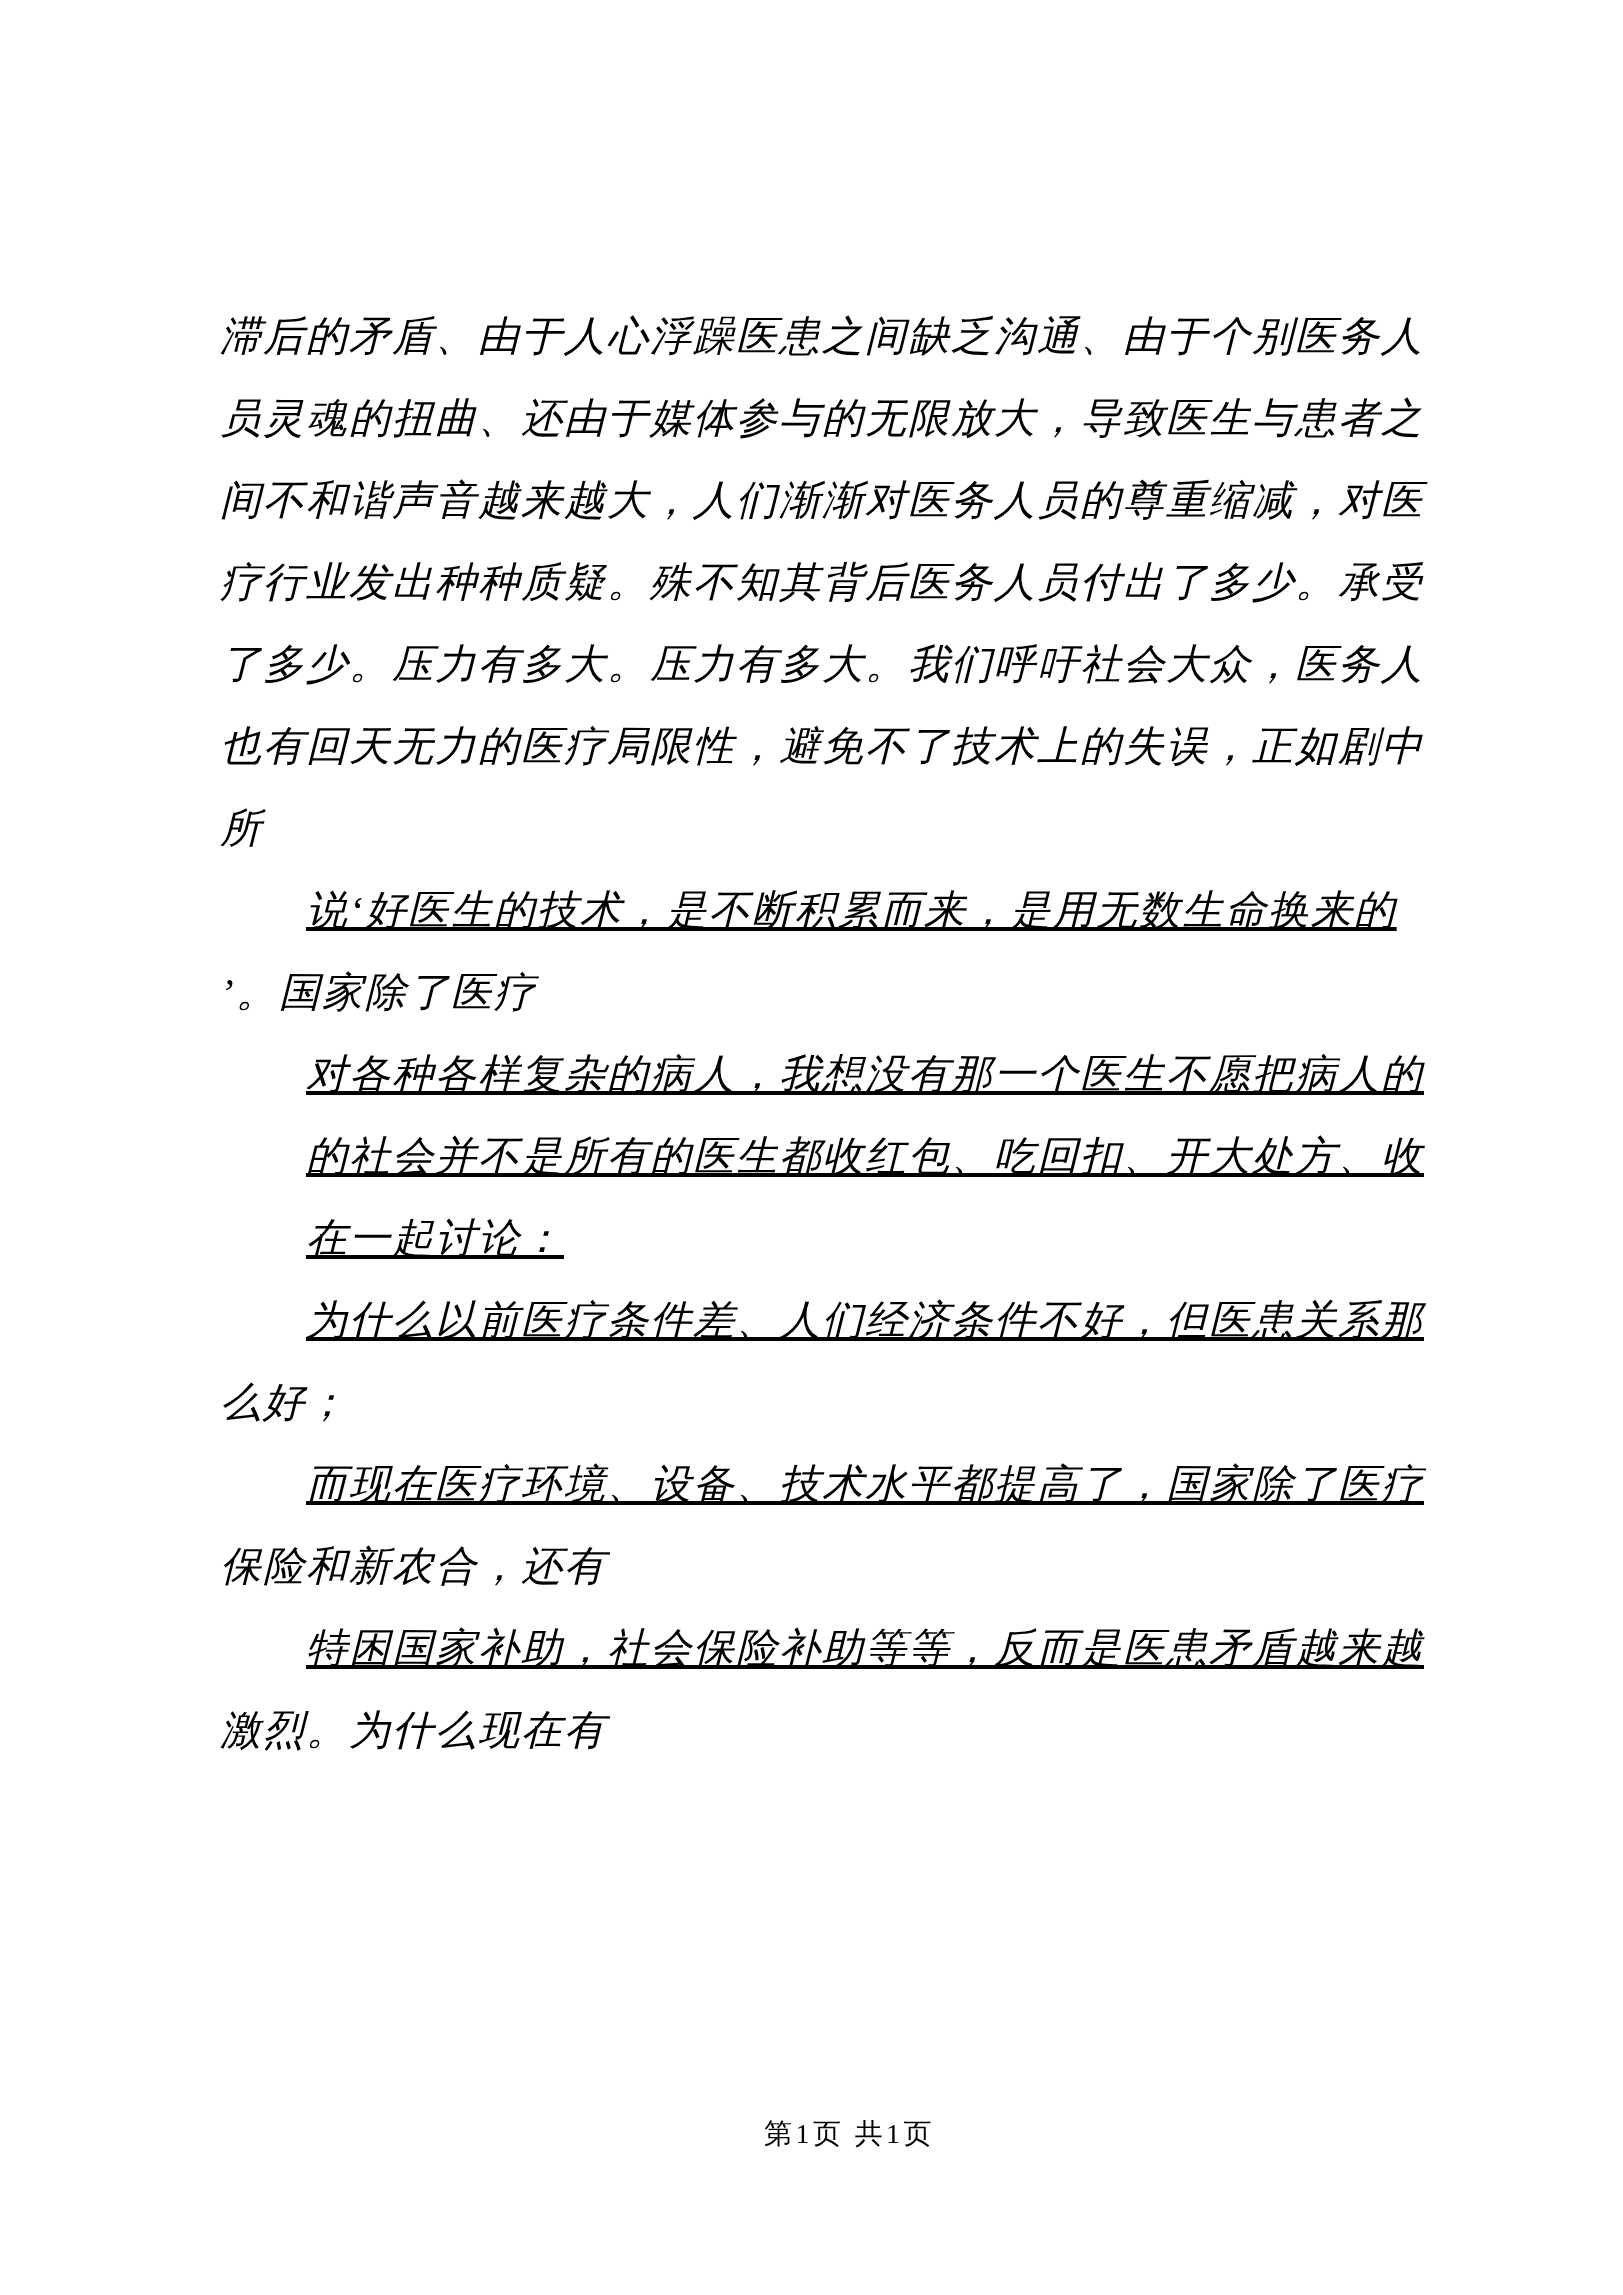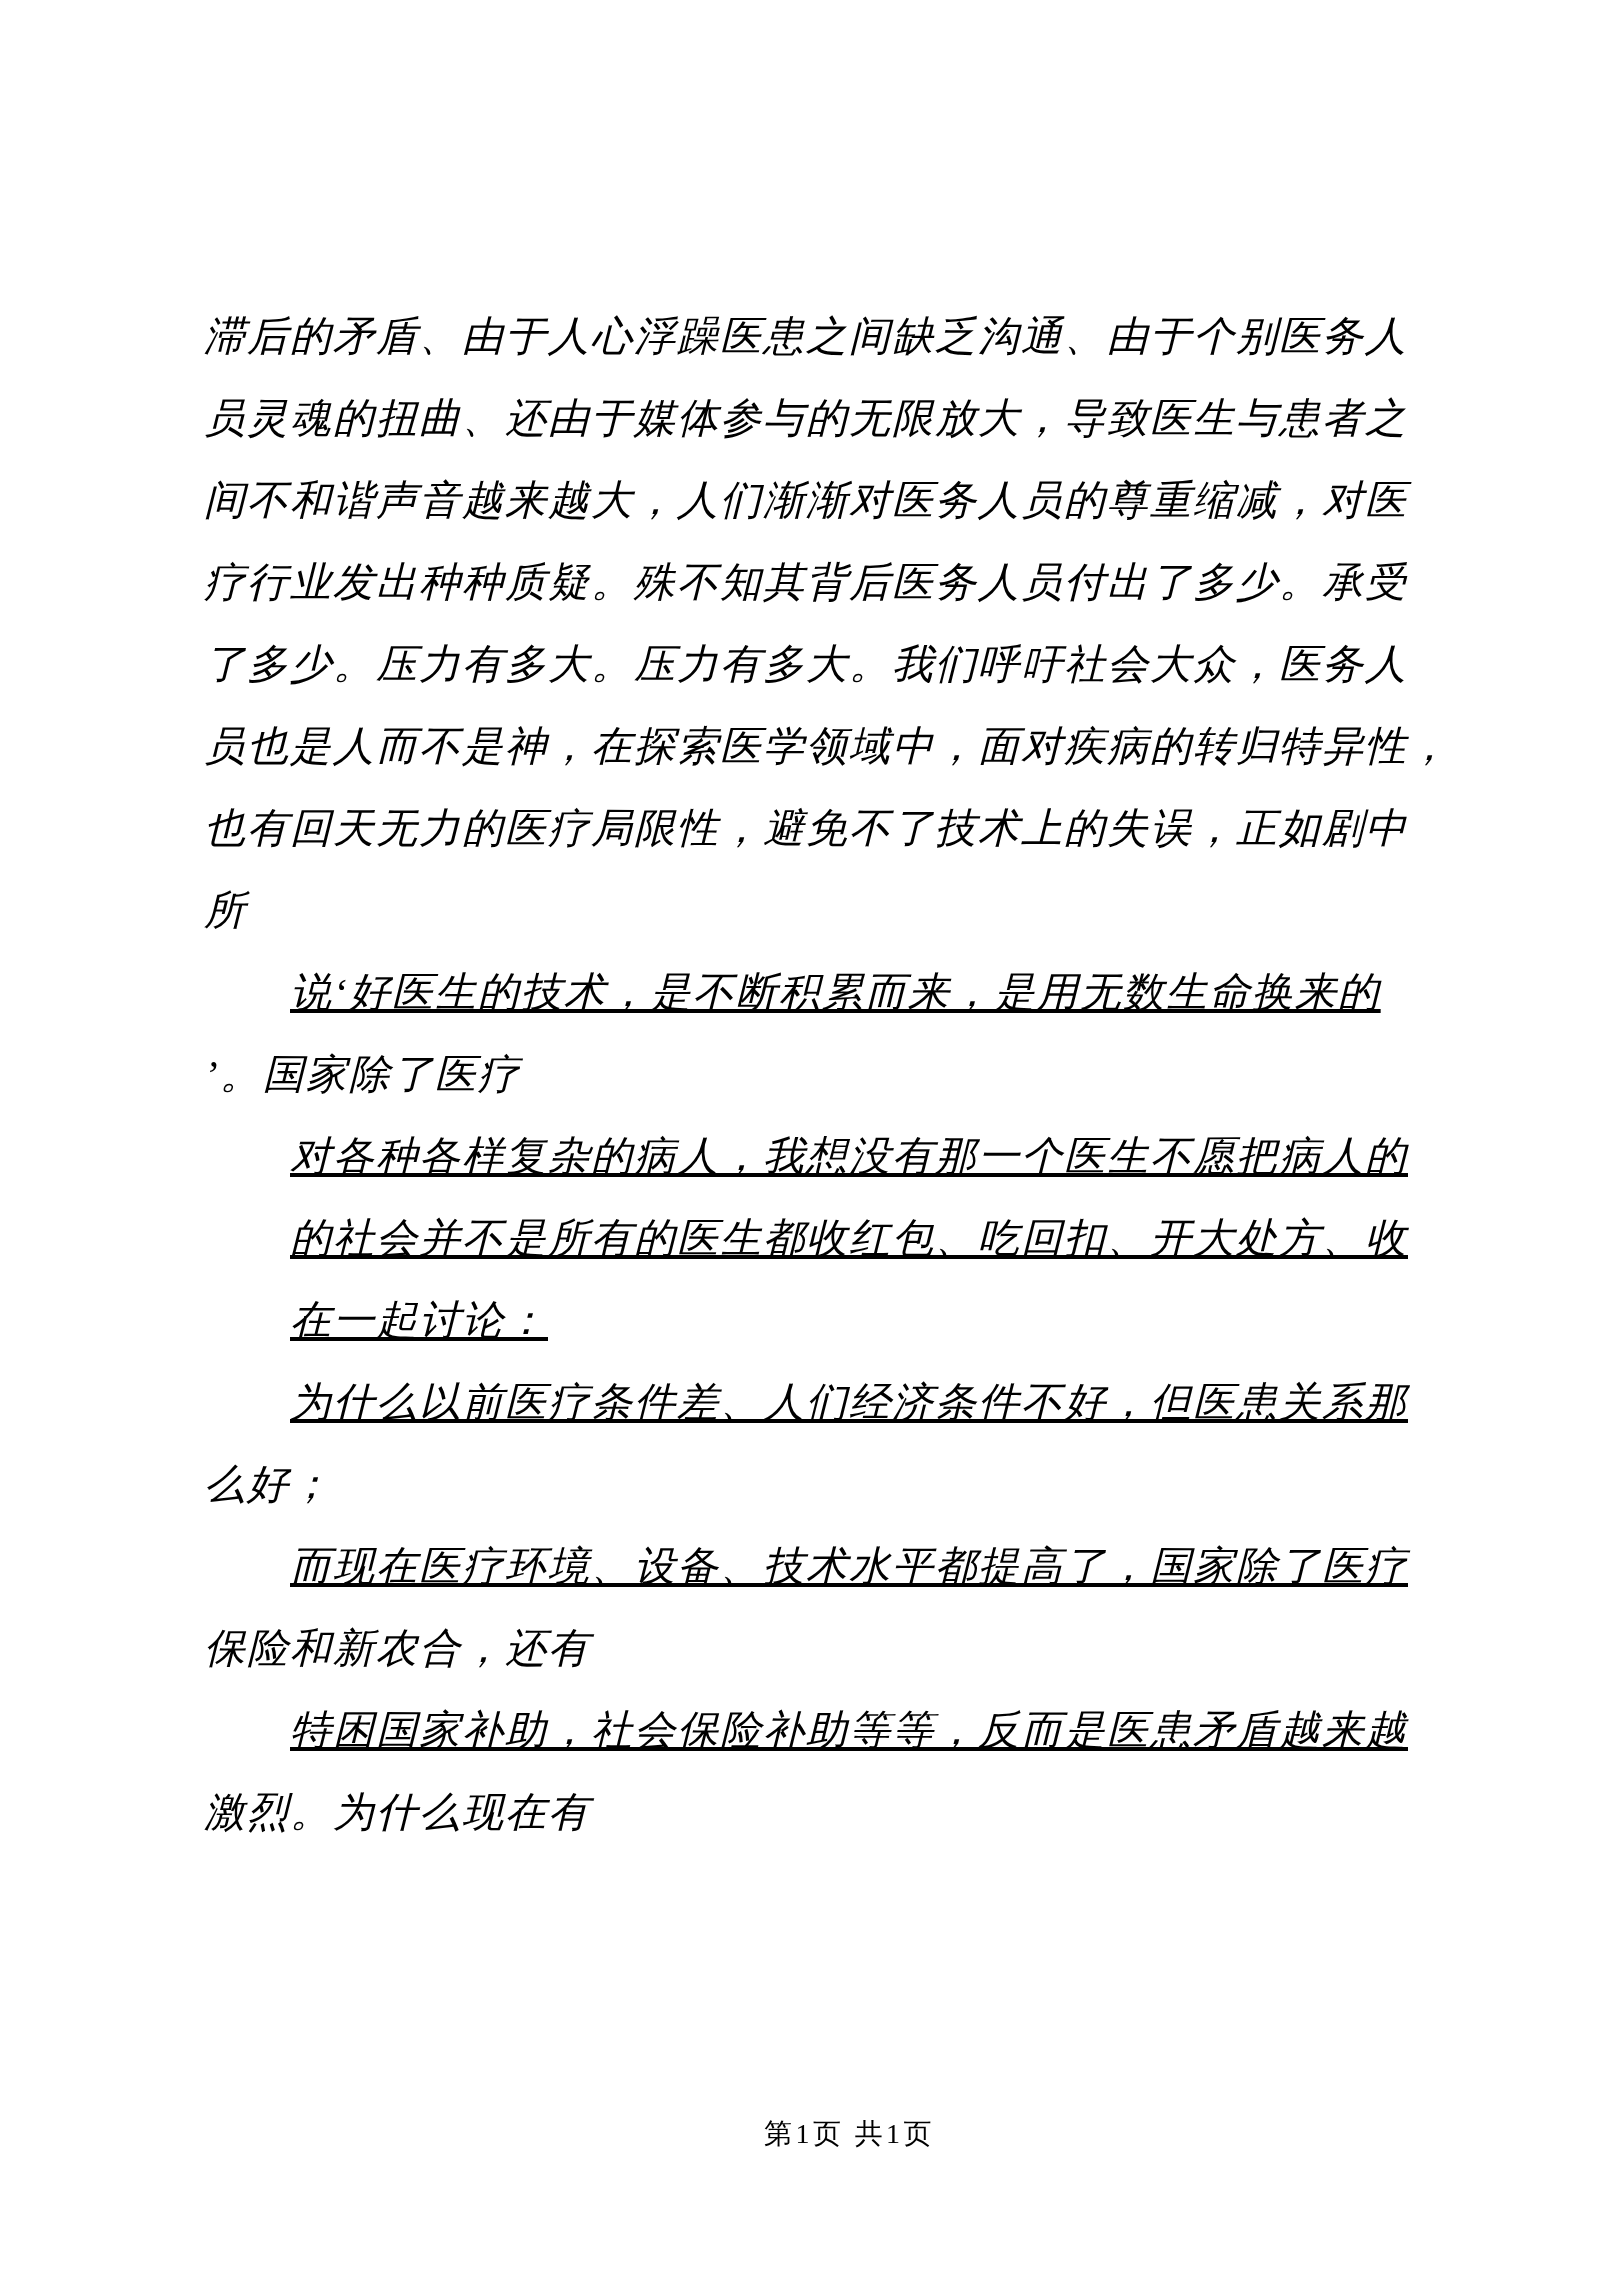--- a/index.html
+++ b/index.html
@@ -15,21 +15,21 @@
   .page {
     position: relative;
     width: 1623px;
     height: 2295px;
     background: #ffffff;
     color: #000000;
     overflow: hidden;
   }
   .text-block {
     position: absolute;
-    left: 204px;
+    left: 220px;
     top: 295px;
     width: 1205px;
   }
   .line {
     height: 82px;
     line-height: 82px;
     font-size: 41px;
     letter-spacing: 2px;
     white-space: nowrap;
     font-style: italic; 
@@ -56,21 +56,20 @@
 </head>
 <body>
 
 <div class="page" style="background: rgb(255, 255, 255); color: rgb(0, 0, 0);">
   <div class="text-block" id="text-block">
       <div class="line">滞后的矛盾、由于人心浮躁医患之间缺乏沟通、由于个别医务人</div>
       <div class="line">员灵魂的扭曲、还由于媒体参与的无限放大，导致医生与患者之</div>
       <div class="line">间不和谐声音越来越大，人们渐渐对医务人员的尊重缩减，对医</div>
       <div class="line">疗行业发出种种质疑。殊不知其背后医务人员付出了多少。承受</div>
       <div class="line">了多少。压力有多大。压力有多大。我们呼吁社会大众，医务人</div>
-      <div class="line">员也是人而不是神，在探索医学领域中，面对疾病的转归特异性，</div>
       <div class="line">也有回天无力的医疗局限性，避免不了技术上的失误，正如剧中</div>
       <div class="line">所</div>
       <div class="line indent">说‘好医生的技术，是不断积累而来，是用无数生命换来的</div>
       <div class="line">’。国家除了医疗</div>
       <div class="line indent">对各种各样复杂的病人，我想没有那一个医生不愿把病人的</div>
       <div class="line indent">的社会并不是所有的医生都收红包、吃回扣、开大处方、收</div>
       <div class="line indent">在一起讨论：</div>
       <div class="line indent">为什么以前医疗条件差、人们经济条件不好，但医患关系那</div>
       <div class="line">么好；</div>
       <div class="line indent">而现在医疗环境、设备、技术水平都提高了，国家除了医疗</div>

